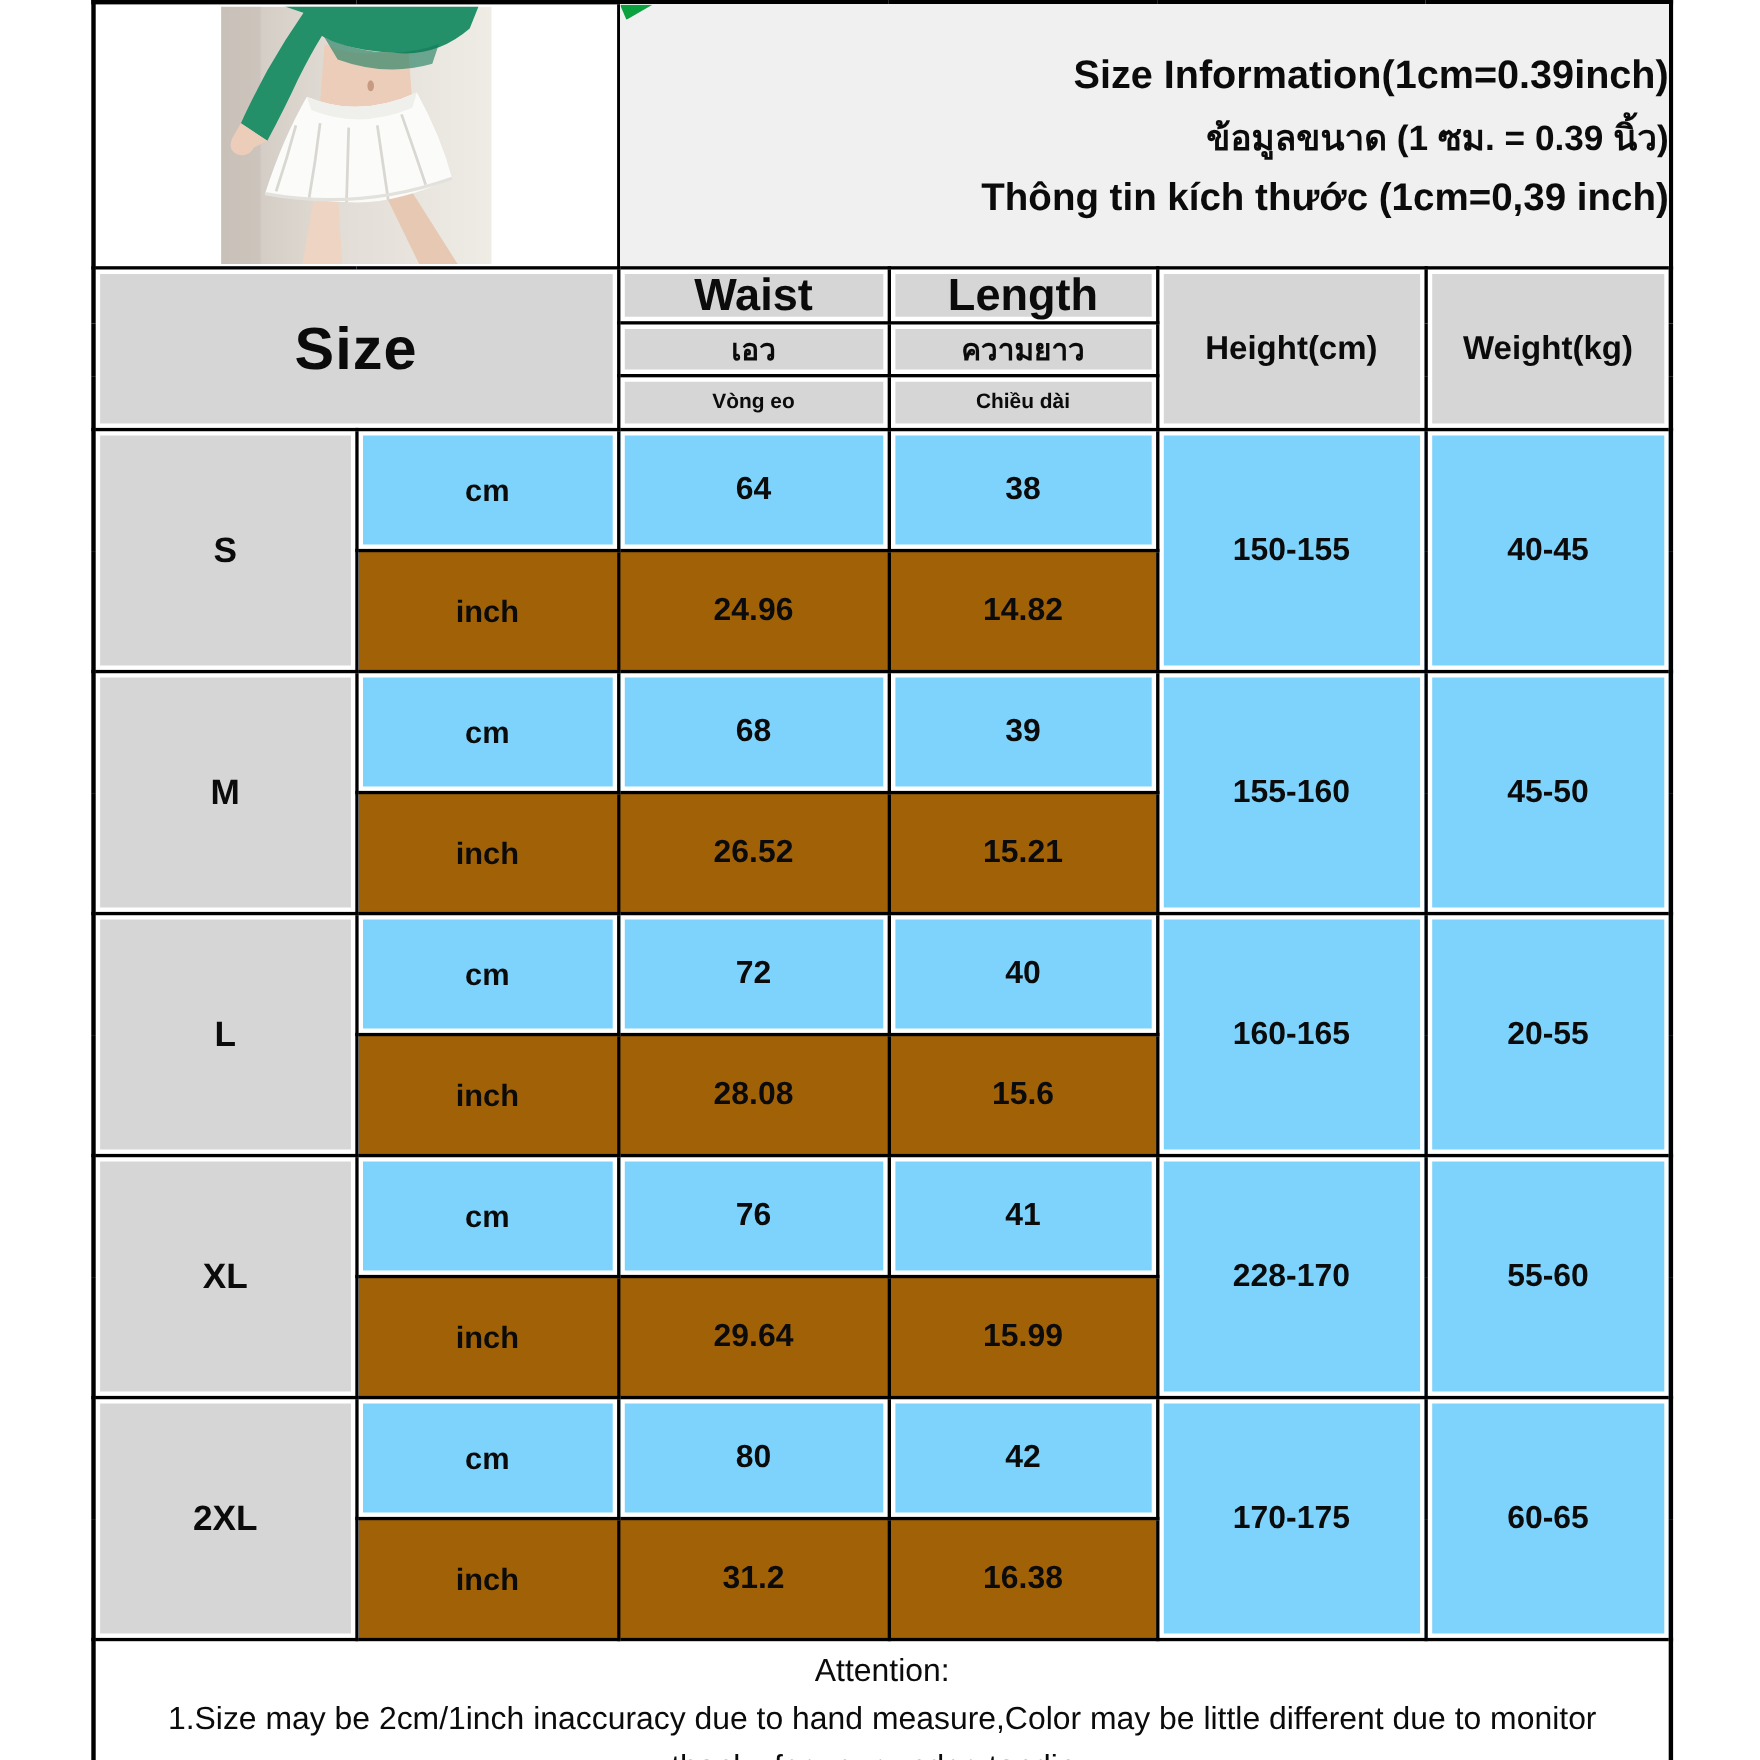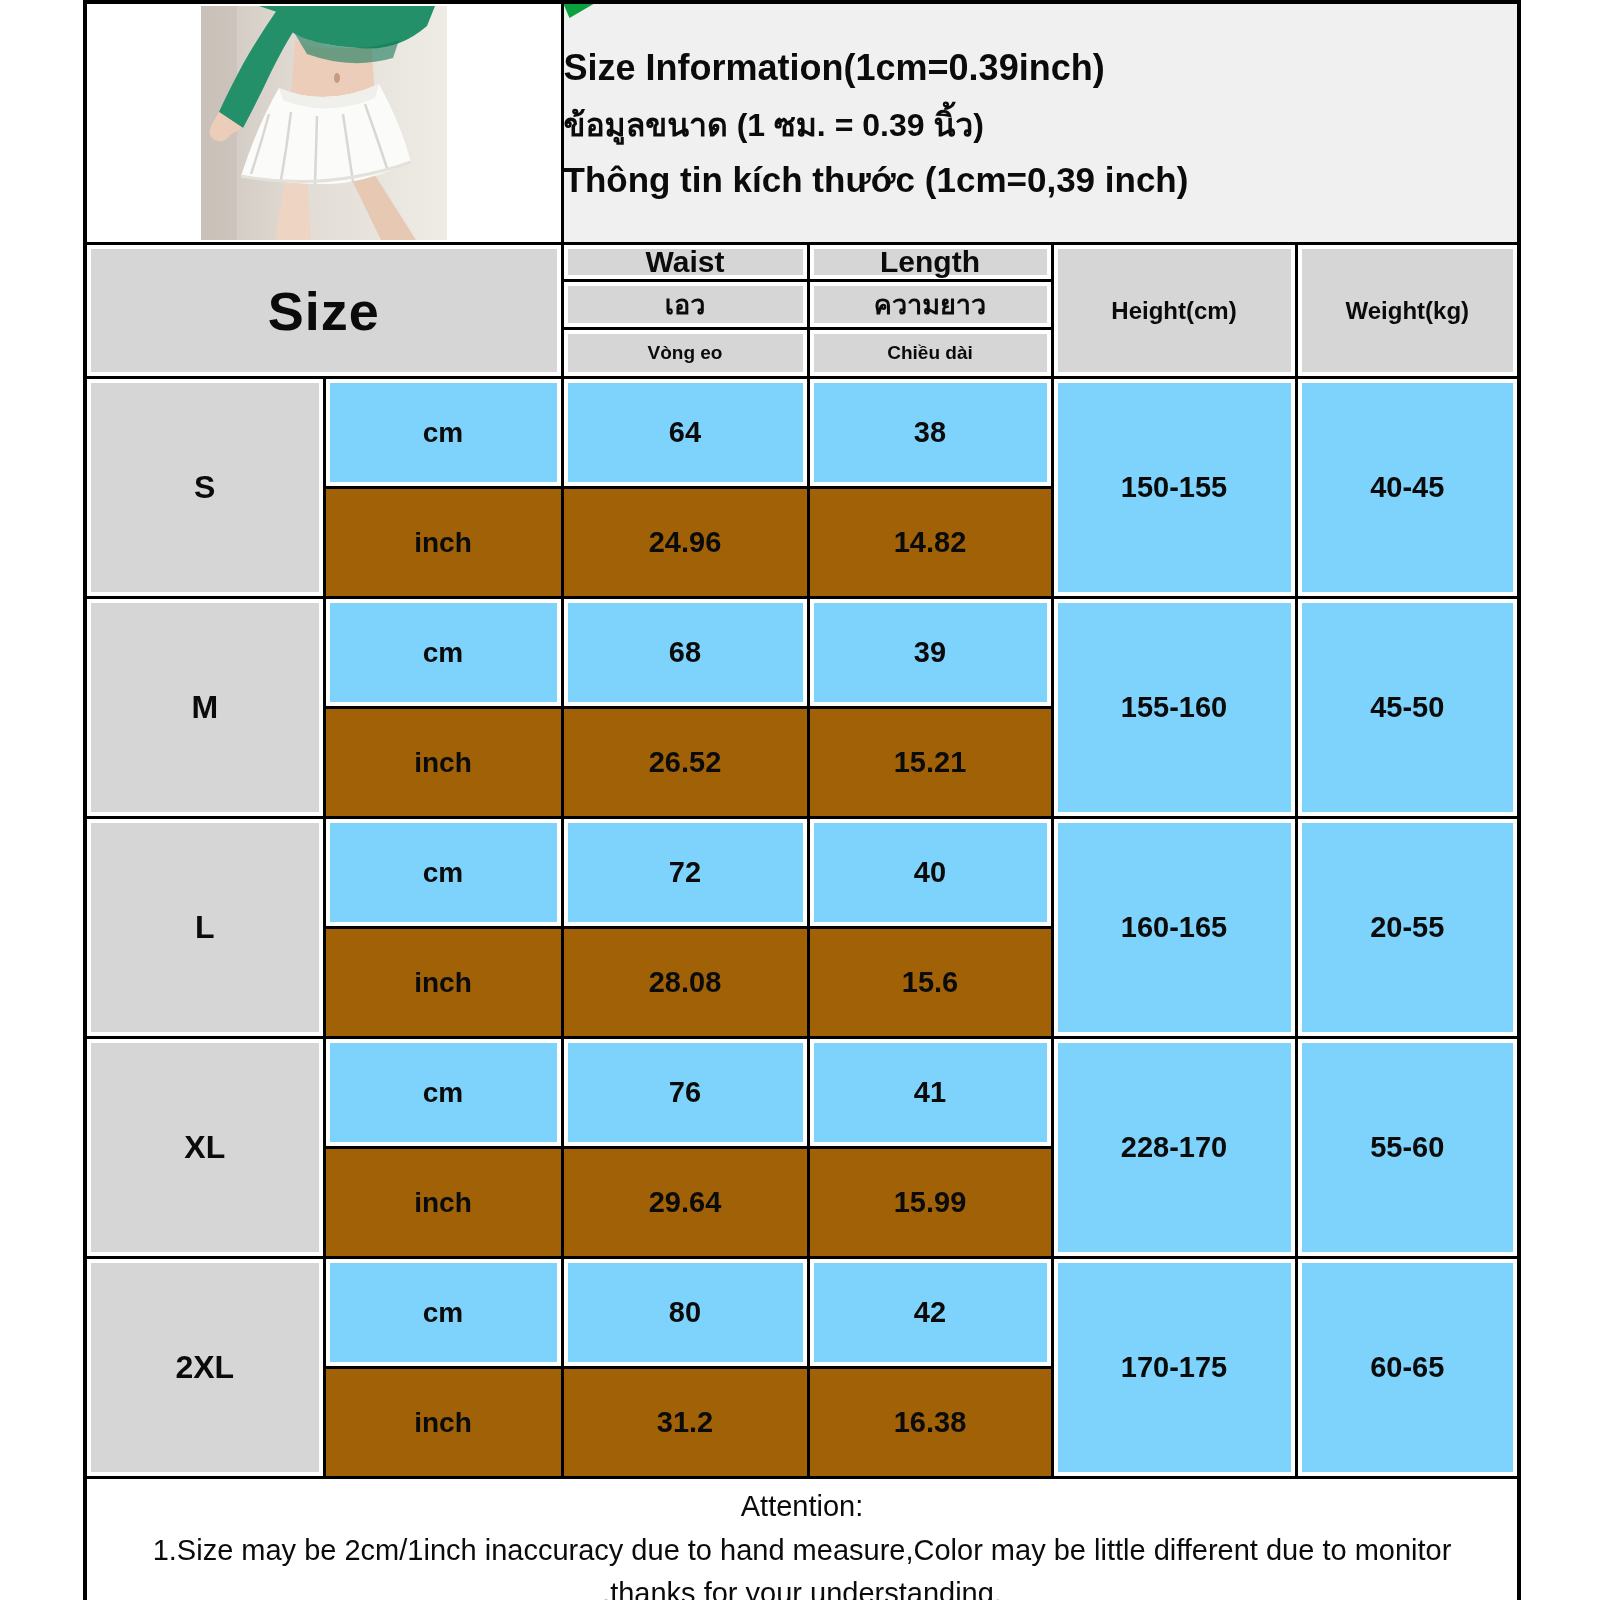--- a/index.html
+++ b/index.html
@@ -8,30 +8,30 @@
   table.size-chart{width:1434px;border-collapse:collapse;table-layout:fixed;border:4px solid #000;}
   td{border:3px solid #000;padding:0;text-align:center;vertical-align:middle;font-weight:bold;overflow:hidden;}
   
   .gray{background:#d6d6d6;box-shadow:inset 0 0 0 4px #fff;}
   .lt{background:#7dd3fc;box-shadow:inset 0 0 0 4px #fff;}
   .white{background:#a16207;}
   .photo-cell{background:#ffffff;vertical-align:top;}
   .title-cell{background:#f0f0f0;position:relative;}
   
   .size-hd{font-size:54px;letter-spacing:1px;}
-  .ch{font-size:30px;}
+  .ch{font-size:41px;}
   .ch-th{font-size:27px;margin-top:32px;}
   .ch-vi{font-size:19px;}
-  .hw{font-size:24px;}
+  .hw{font-size:30px;}
   .szlbl{font-size:32px;}
   .unit{font-size:28px;}
   .val{font-size:29px;}
   .val-in{font-size:29px;font-weight:bold;}
   .range{font-size:29px;}
-  .title-wrap{height:100%;display:flex;flex-direction:column;justify-content:center;align-items:flex-start;gap:10px;}
+  .title-wrap{height:100%;display:flex;flex-direction:column;justify-content:center;align-items:flex-end;gap:10px;}
   .t-en{font-size:36px;}
   .t-th{font-size:32px;}
   .t-vi{font-size:35px;}
   .green-wedge{position:absolute;left:0;top:0;width:30px;height:14px;background:#0aa13e;clip-path:polygon(0 0,100% 0,20% 100%);}
   .att{font-weight:normal;font-size:29px;line-height:1.5;vertical-align:top;padding-top:6px;background:#fff;}
   .att .note1{max-width:1380px;margin:0 auto;}
   .photo-svg{display:block;margin:2px auto 0;}
 </style>
 </head>
 <body>

